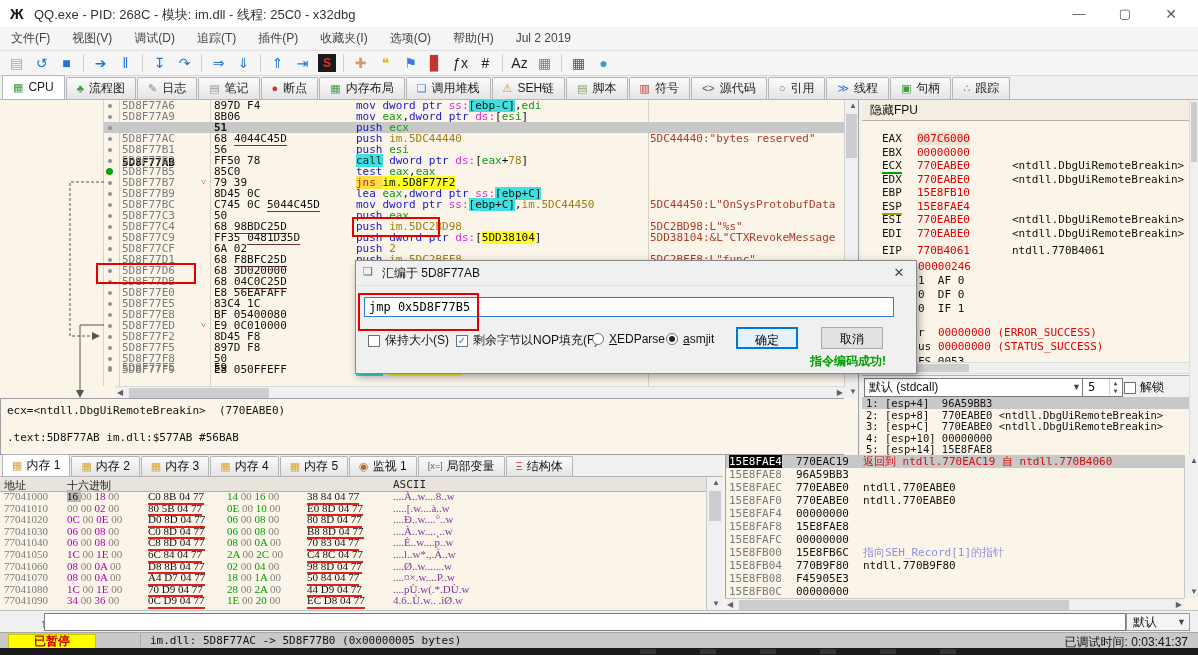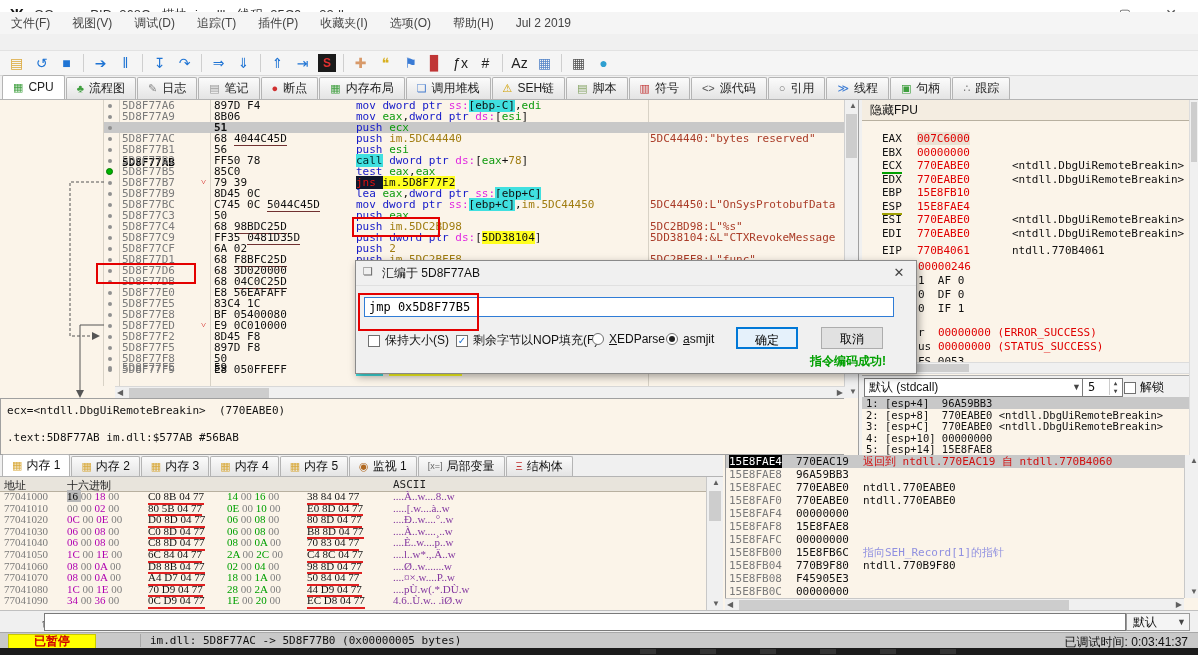--- a/index.html
+++ b/index.html
@@ -6,21 +6,21 @@
   body{width:1198px;height:655px;overflow:hidden;background:#f0f0f0;
        font-family:"Liberation Sans","DejaVu Sans",sans-serif;font-size:12px;color:#111;
        position:relative;-webkit-font-smoothing:antialiased;}
   .mono{font-family:"DejaVu Sans Mono",monospace;}
   
   #titlebar{position:absolute;left:0;top:0;width:1198px;height:28px;background:#ffffff;border-bottom:1px solid #dcdcdc;}
   #titlebar .appicon{position:absolute;left:10px;top:5px;font-weight:bold;font-size:15px;color:#111;}
   #titlebar .title{position:absolute;left:34px;top:6px;font-size:13px;color:#333;}
   .wbtn{position:absolute;top:0;width:46px;height:28px;text-align:center;line-height:28px;color:#555;font-size:13px;}
   #btn-min{right:96px;} #btn-max{right:50px;} #btn-close{right:4px;font-size:14px;}
-  #menubar{position:absolute;left:0;top:12px;width:1198px;height:22px;background:#f5f5f5;display:flex;align-items:flex-start;}
+  #menubar{position:absolute;left:0;top:27px;width:1198px;height:22px;background:#f5f5f5;display:flex;align-items:flex-start;}
   .menu-item{padding:0 11px;color:#444;line-height:22px;}
   #toolbar{position:absolute;left:0;top:50px;width:1198px;height:26px;background:#f5f5f5;border-top:1px solid #e2e2e2;border-bottom:1px solid #d8d8d8;display:flex;align-items:center;padding-left:4px;box-sizing:border-box;}
   .tbtn{width:23px;height:22px;text-align:center;line-height:22px;font-size:14px;margin:0 1px;}
   .tbtn.box{background:#1a1a1a;color:#e03030;font-weight:bold;font-size:12px;width:18px;height:18px;line-height:18px;margin:0 3px;}
   .tsep{width:1px;height:18px;background:#cfcfcf;margin:0 4px;}
   
   #tabbar{position:absolute;left:0;top:76px;width:1198px;height:24px;background:#f0f0f0;border-bottom:1px solid #b4b4b4;display:flex;align-items:flex-end;padding-left:2px;box-sizing:border-box;}
   .tab{height:21px;line-height:21px;padding:0 10px;margin-right:1px;border:1px solid #b4b4b4;border-bottom:none;border-radius:2px 2px 0 0;background:linear-gradient(#fbfbfb,#e4e4e4);display:flex;align-items:center;gap:5px;font-size:12px;color:#222;}
   .tab.active{background:#ffffff;height:23px;line-height:23px;}
   .tabicon{font-size:11px;}
@@ -34,21 +34,21 @@
   .d-addr{position:absolute;left:122px;color:#7a7a7a;}
   .drow.sel .d-addr{color:#000;font-weight:bold;margin-top:35px;}
   .d-v{position:absolute;left:201px;color:#d00000;font-size:9px;}
   .d-bytes{position:absolute;left:214px;color:#101010;}
   .drow.sel .d-bytes{font-weight:bold;}
   .d-bu{border-bottom:1px solid #703030;}
   .d-instr{position:absolute;left:356px;}
   .d-cmt{position:absolute;left:650px;width:193px;overflow:hidden;color:#aa3c28;}
   .sg-m{color:#1418c8}.sg-r{color:#0f9b0f}.sg-s{color:#e028e0}.sg-n{color:#a07c10}.sg-o{color:#a07c10}
   .sg-p{color:#101010}.sg-c{background:#40e0e0;color:#101010}.sg-C{background:#40e0e0;color:#002828}
-  .sg-j{background:#0f172a;color:#e01010}.sg-y{background:#ffff20;color:#101010}.sg-v{color:#e00000}
+  .sg-j{background:#fde047;color:#e01010}.sg-y{background:#ffff20;color:#101010}.sg-v{color:#e00000}
   #jumpsvg{position:absolute;left:0;top:0;}
   .vline{position:absolute;background:#d8d2c6;width:1px;top:0;height:286px;}
   #dis-vscroll{position:absolute;right:0;top:0;width:13px;height:298px;background:#f0f0f0;border-left:1px solid #d0d0d0;}
   #dis-vscroll .thumb{position:absolute;left:1px;top:14px;width:11px;height:44px;background:#cdcdcd;}
   #dis-hscroll{position:absolute;left:115px;top:286px;width:730px;height:12px;background:#f0f0f0;border-top:1px solid #d8d8d8;}
   #dis-hscroll .thumb{position:absolute;left:14px;top:1px;width:140px;height:10px;background:#cdcdcd;}
   .sarrow{color:#606060;font-size:8px;line-height:12px;padding:0 2px;}
   #infopane{position:absolute;left:0;top:298px;width:844px;height:57px;background:#fbf4e9;border:1px solid #a0a0a0;border-right:none;box-sizing:border-box;font-family:"DejaVu Sans Mono",monospace;font-size:11px;}
   #infopane div{position:absolute;left:6px;white-space:pre;}
   

